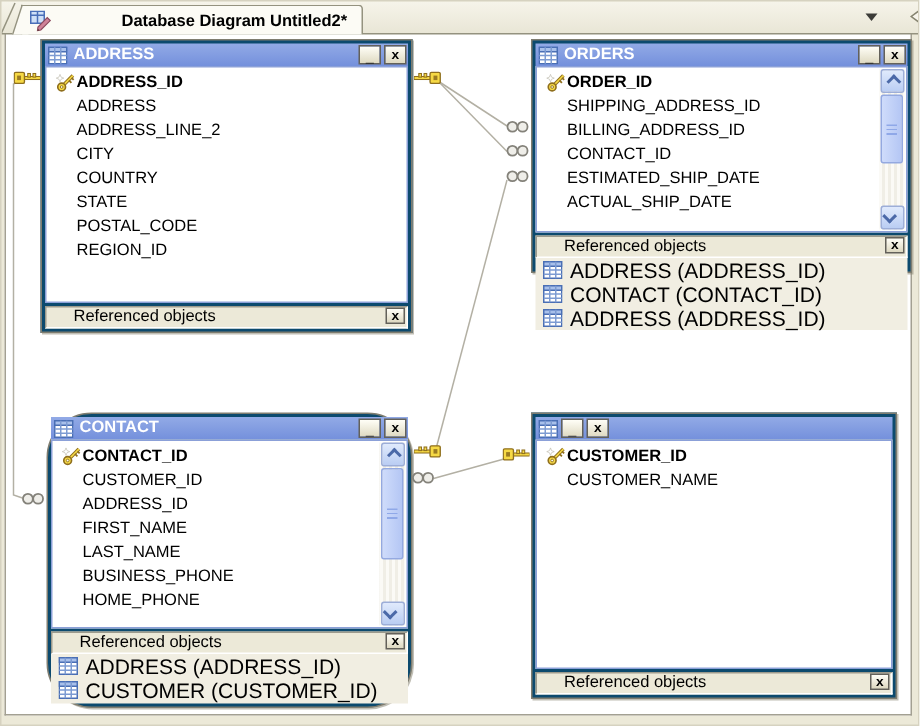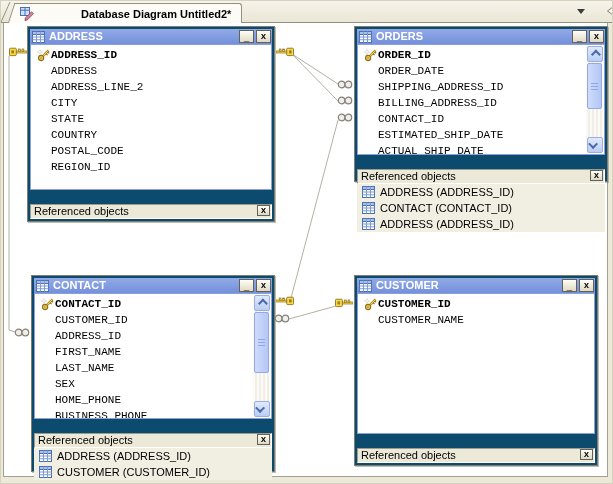--- a/index.html
+++ b/index.html
@@ -60,40 +60,40 @@
     border:1px solid #63615a; box-sizing:border-box;
     font-size:9px; font-weight:bold; color:#000; text-align:center;
     display:flex; align-items:center; justify-content:center; cursor:pointer;
     font-family:"Liberation Mono", monospace;
   }
   .tbtn.min{align-items:flex-end; line-height:5px;}
   .body{
     position:relative; background:#fff; border:1px solid #8ba0d8;
     overflow:hidden; padding:2px 0 0 4px; box-sizing:border-box;
   }
-  .row{height:16px; display:flex; align-items:center; cursor:default;font-family:Liberation Mono, monospace;}
+  .row{height:16px; display:flex; align-items:center; cursor:default;}
   .icon-slot{width:16px; flex:0 0 16px; display:flex; align-items:center; justify-content:center;}
   .ctext{font-size:11px; color:#000; white-space:nowrap;}
   .pk .ctext{font-weight:bold;}
   .refbar{
-    margin-top:14px; height:15px; flex:0 0 15px; position:relative;
+    margin-top:2px; height:15px; flex:0 0 15px; position:relative;
     background:#ece9d8; border:1px solid; border-color:#9d9b8d #fff #fff #9d9b8d;
-    display:flex; align-items:center; padding:0 3px; box-sizing:border-box;
+    display:flex; align-items:center; padding:0 18px; box-sizing:border-box;
   }
   .refbar .rtext{font-size:11px; color:#000; line-height:13px; white-space:nowrap;}
   .xbtn{
     position:absolute; right:1px; top:0px; width:13px; height:11px;
     background:linear-gradient(180deg,#fffef7,#ddd8c0);
     border:1px solid #63615a; box-sizing:border-box;
     font-size:9px; font-weight:bold; display:flex; align-items:center;
     justify-content:center; cursor:pointer; font-family:"Liberation Mono", monospace;
   }
   .reflist{background:#f1eee2;}
   .refrow{height:16px; display:flex; align-items:center; gap:5px; padding-left:5px;}
-  .refrow .ctext{font-size:11px;}
+  .refrow .ctext{font-size:14px;}
   
   .vscroll{
     position:absolute; top:1px; right:1px; bottom:1px; width:17px;
     background:repeating-linear-gradient(90deg,#fbfaf6 0 2px,#f0eee6 2px 4px);
     display:flex; flex-direction:column; align-items:center;
   }
   .sb-btn{
     width:16px; height:16px; flex:0 0 16px; box-sizing:border-box;
     background:linear-gradient(180deg,#e0eafc,#bacdf3);
     border:1px solid #9daed8; border-radius:2px;
@@ -204,25 +204,25 @@
       <div class="row">
           <span class="icon-slot"></span>
           <span class="ctext">ADDRESS_LINE_2</span>
         </div>
       <div class="row">
           <span class="icon-slot"></span>
           <span class="ctext">CITY</span>
         </div>
       <div class="row">
           <span class="icon-slot"></span>
+          <span class="ctext">COUNTRY</span>
+        </div>
+      <div class="row">
+          <span class="icon-slot"></span>
           <span class="ctext">STATE</span>
-        </div>
-      <div class="row">
-          <span class="icon-slot"></span>
-          <span class="ctext">COUNTRY</span>
         </div>
       <div class="row">
           <span class="icon-slot"></span>
           <span class="ctext">POSTAL_CODE</span>
         </div>
       <div class="row">
           <span class="icon-slot"></span>
           <span class="ctext">REGION_ID</span>
         </div>
     </div>
@@ -245,24 +245,20 @@
       <div class="row pk">
         <span class="icon-slot">
             <svg width="13" height="13">
               <use href="#sym-pkkey"></use>
             </svg>
           </span>
         <span class="ctext">ORDER_ID</span>
       </div>
       <div class="row">
           <span class="icon-slot"></span>
-          <span class="ctext">ORDER_DATE</span>
-        </div>
-      <div class="row">
-          <span class="icon-slot"></span>
           <span class="ctext">SHIPPING_ADDRESS_ID</span>
         </div>
       <div class="row">
           <span class="icon-slot"></span>
           <span class="ctext">BILLING_ADDRESS_ID</span>
         </div>
       <div class="row">
           <span class="icon-slot"></span>
           <span class="ctext">CONTACT_ID</span>
         </div>
@@ -305,21 +301,21 @@
       </div>
       <div class="refrow">
         <svg width="13" height="12">
             <use href="#sym-table"></use>
           </svg>
         <span class="ctext">ADDRESS (ADDRESS_ID)</span>
       </div>
     </div>
   </div>
 
-  <div class="window" style="left:30px; top:274px; width:244px; height:197px;">
+  <div class="window" style="left:30px; top:274px; width:244px; height:197px;border-radius:30px;">
     <div class="titlebar">
       <svg width="13" height="12">
           <use href="#sym-table"></use>
         </svg>
       <span class="ttext">CONTACT</span>
       <span class="tbtn min">_</span>
       <span class="tbtn">x</span>
     </div>
     <div class="body" style="flex:0 0 126px; height:126px; padding-right:19px;">
       <div class="row pk">
@@ -341,29 +337,25 @@
       <div class="row">
           <span class="icon-slot"></span>
           <span class="ctext">FIRST_NAME</span>
         </div>
       <div class="row">
           <span class="icon-slot"></span>
           <span class="ctext">LAST_NAME</span>
         </div>
       <div class="row">
           <span class="icon-slot"></span>
-          <span class="ctext">SEX</span>
+          <span class="ctext">BUSINESS_PHONE</span>
         </div>
       <div class="row">
           <span class="icon-slot"></span>
           <span class="ctext">HOME_PHONE</span>
-        </div>
-      <div class="row">
-          <span class="icon-slot"></span>
-          <span class="ctext">BUSINESS_PHONE</span>
         </div>
       <div class="vscroll">
         <div class="sb-btn">
             <span class="chev up"></span>
           </div>
         <div class="sb-thumb" style="height:61px;">
             <span class="grip"></span>
           </div>
         <div class="sb-btn down">
             <span class="chev dn"></span>
@@ -388,21 +380,20 @@
         <span class="ctext">CUSTOMER (CUSTOMER_ID)</span>
       </div>
     </div>
   </div>
 
   <div class="window" style="left:353px; top:274px; width:244px; height:191px;">
     <div class="titlebar">
       <svg width="13" height="12">
           <use href="#sym-table"></use>
         </svg>
-      <span class="ttext">CUSTOMER</span>
       <span class="tbtn min">_</span>
       <span class="tbtn">x</span>
     </div>
     <div class="body" style="flex:1 1 auto;">
       <div class="row pk">
         <span class="icon-slot">
             <svg width="13" height="13">
               <use href="#sym-pkkey"></use>
             </svg>
           </span>

